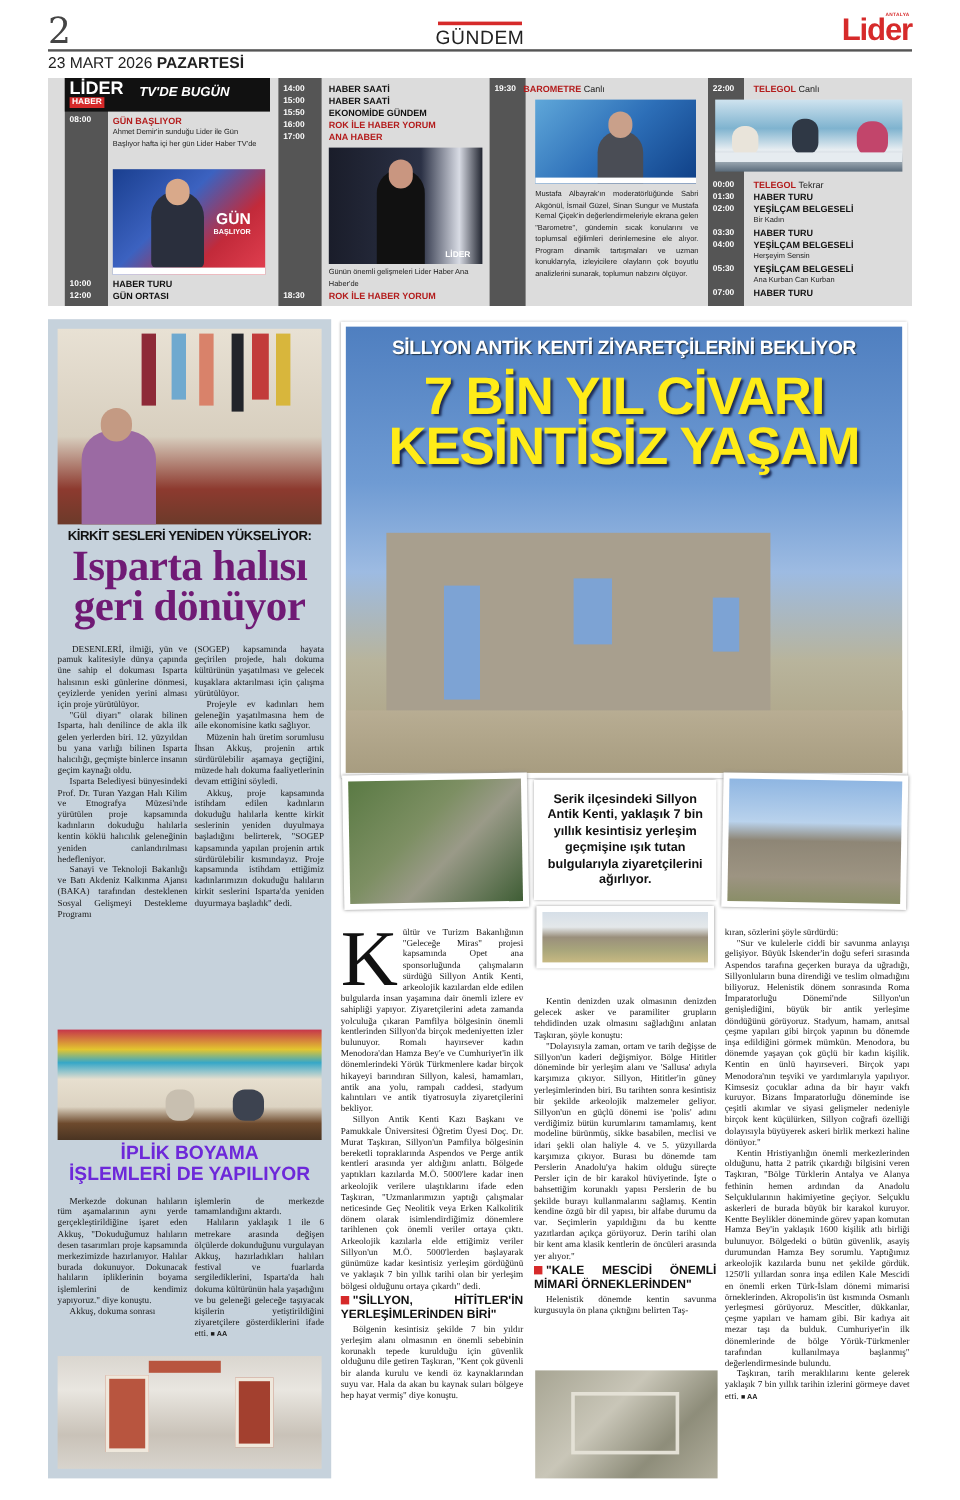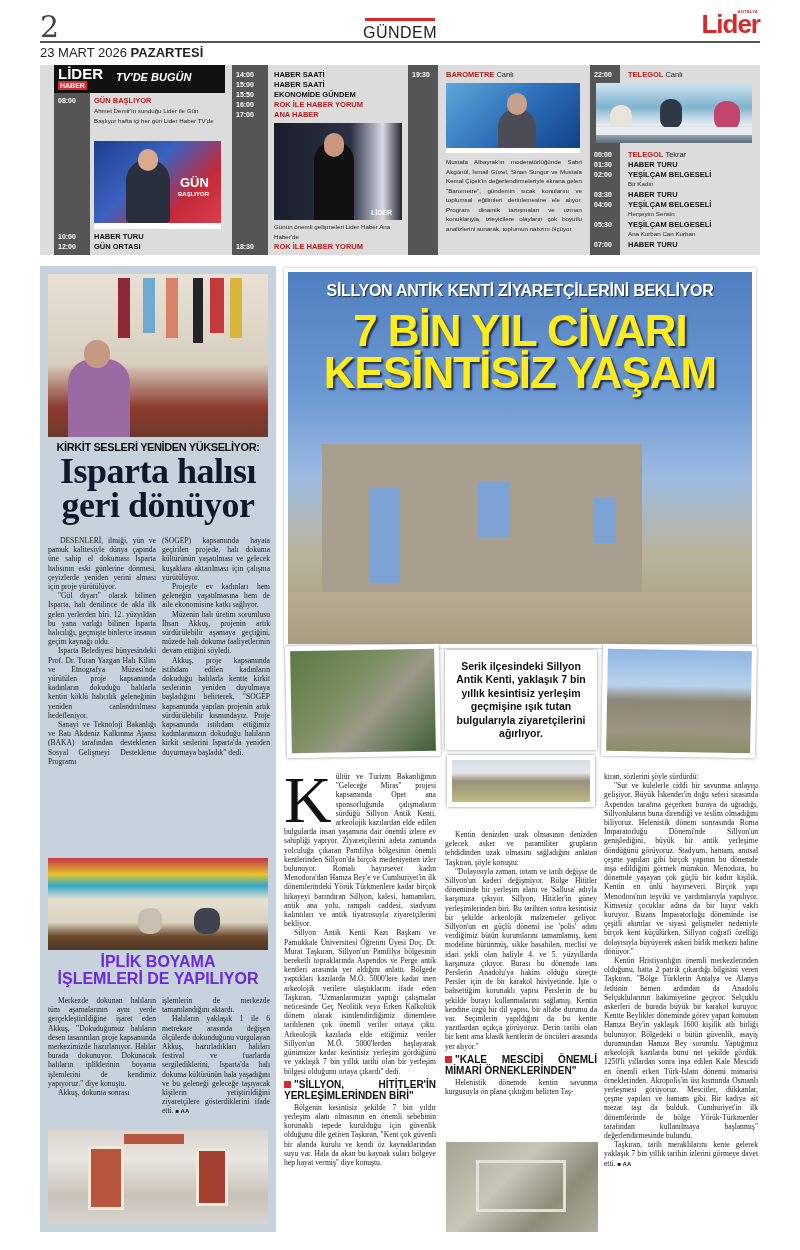--- a/index.html
+++ b/index.html
@@ -28,21 +28,21 @@
   .t { position: absolute; font-family: "Liberation Sans", sans-serif; font-weight: bold; font-size: 7px; color: #fff; }
   .p { position: absolute; font-family: "Liberation Sans", sans-serif; font-weight: bold; font-size: 7.5px; color: #111; white-space: nowrap; }
   .p.red { color: #b31c1c; }
   .p .live { font-weight: normal; color: #222; }
   .d { position: absolute; font-family: "Liberation Sans", sans-serif; font-size: 6.2px; color: #222; line-height: 9.5px; }
   .ph { position: absolute; overflow: hidden; padding-left: 27px; }
 
   
   .left-box { position: absolute; left: 40px; top: 266px; width: 236px; height: 966px; background: #c6d2dc; }
   .kicker { position: absolute; left: 10px; top: 175px; width: 216px; text-align: center; font-family: "Liberation Sans", sans-serif; font-weight: bold; font-size: 11px; letter-spacing: -0.4px; color: #111; }
-  .headline { position: absolute; left: 8px; top: 188px; width: 220px; text-align: center; font-family: "Liberation Serif", serif; font-weight: bold; font-size: 36px; line-height: 34px; color: #0f172a; letter-spacing: -0.5px; }
+  .headline { position: absolute; left: 8px; top: 188px; width: 220px; text-align: center; font-family: "Liberation Serif", serif; font-weight: bold; font-size: 36px; line-height: 34px; color: #701a75; letter-spacing: -0.5px; }
   .body-col { position: absolute; font-family: "Liberation Serif", serif; font-size: 7.6px; line-height: 9.2px; color: #1a1a1a; text-align: justify; }
   .body-col p { text-indent: 10px; }
   .body-col p.first { text-indent: 12px; }
   .subhead { position: absolute; left: 8px; top: 687px; width: 220px; text-align: center; font-family: "Liberation Sans", sans-serif; font-weight: bold; font-size: 16px; line-height: 17px; color: #6d28d9; }
   .endmark { font-family: "Liberation Sans", sans-serif; font-size: 6px; font-weight: bold; }
 
   
   .hero { position: absolute; left: 284px; top: 268px; width: 472px; height: 380px; background: linear-gradient(180deg, #4f7fc0 0%, #6f9bd3 35%, #9dbbe2 55%, #b8b49c 75%, #a99c7c 100%); border: 4px solid #fff; box-shadow: 0 0 2px #999; overflow: hidden; }
   .hero-kicker { position: absolute; left: 0; top: 10px; width: 100%; text-align: center; font-family: "Liberation Sans", sans-serif; font-weight: bold; font-size: 16px; color: #fff; letter-spacing: -0.3px; text-shadow: 1px 1px 1px #234; }
   .hero-title { position: absolute; left: 0; top: 38px; width: 100%; text-align: center; font-family: "Liberation Sans", sans-serif; font-weight: 900; font-size: 44px; line-height: 42px; color: #ffec18; letter-spacing: -1px; text-shadow: 2px 2px 2px #1d2c55; }
@@ -113,21 +113,21 @@
       <div style="position:absolute;right:10px;bottom:4px;font-family:'Liberation Sans',sans-serif;font-weight:bold;font-size:7px;color:#fff;">LİDER</div>
     </div>
     <div class="d" style="left:44px;top:157px;width:128px;">Günün önemli gelişmeleri Lider Haber Ana Haber'de</div>
     <div class="t" style="left:6px;top:178px;">18:30</div>
     <div class="p red" style="left:44px;top:177px;">ROK İLE HABER YORUM</div>
   </div>
 
   <div class="tv-col" style="left:368px;width:180px;">
     <div class="time-rail" style="left:0;width:30px;"></div>
     <div class="t" style="left:4px;top:6px;">19:30</div>
-    <div class="p red" style="left:38px;top:5px;text-align:center;"><span>BAROMETRE</span> <span class="live">Canlı</span></div>
+    <div class="p red" style="left:28px;top:5px;text-align:center;"><span>BAROMETRE</span> <span class="live">Canlı</span></div>
     <div class="ph" style="left:38px;top:18px;width:134px;height:70px;background:linear-gradient(135deg,#5fa7d9 0%,#2d6fb8 50%,#0f3f86 100%);">
       <div style="position:absolute;left:52px;top:26px;width:38px;height:44px;border-radius:18px 18px 0 0;background:#4a4d55;"></div>
       <div style="position:absolute;left:61px;top:10px;width:20px;height:22px;border-radius:10px;background:#c9a08a;"></div>
       <div style="position:absolute;left:0;bottom:0;width:100%;height:5px;background:#fff;"></div>
     </div>
     <div class="d" style="left:38px;top:92px;width:136px;text-align:justify;">Mustafa Albayrak'ın moderatörlüğünde Sabri Akgönül, İsmail Güzel, Sinan Sungur ve Mustafa Kemal Çiçek'in değerlendirmeleriyle ekrana gelen "Barometre", gündemin sıcak konularını ve toplumsal eğilimleri derinlemesine ele alıyor. Program dinamik tartışmaları ve uzman konuklarıyla, izleyicilere olayların çok boyutlu analizlerini sunarak, toplumun nabzını ölçüyor.</div>
   </div>
 
   <div class="tv-col" style="left:550px;width:170px;">
     <div class="time-rail" style="left:0;width:30px;"></div>

